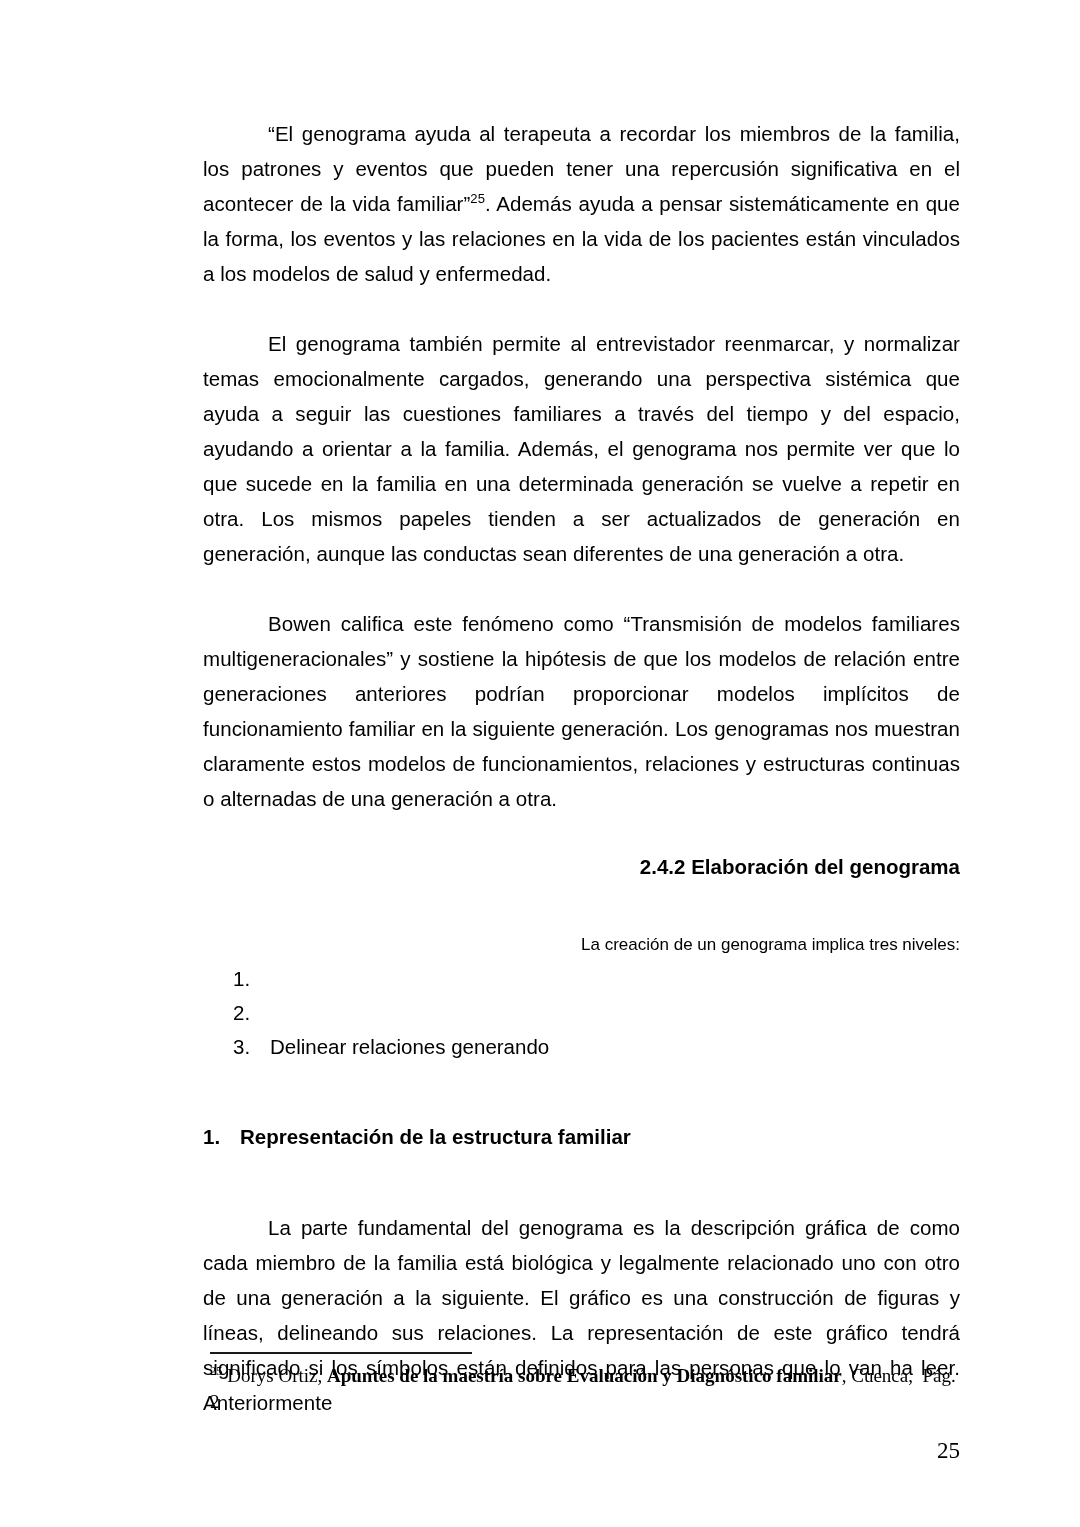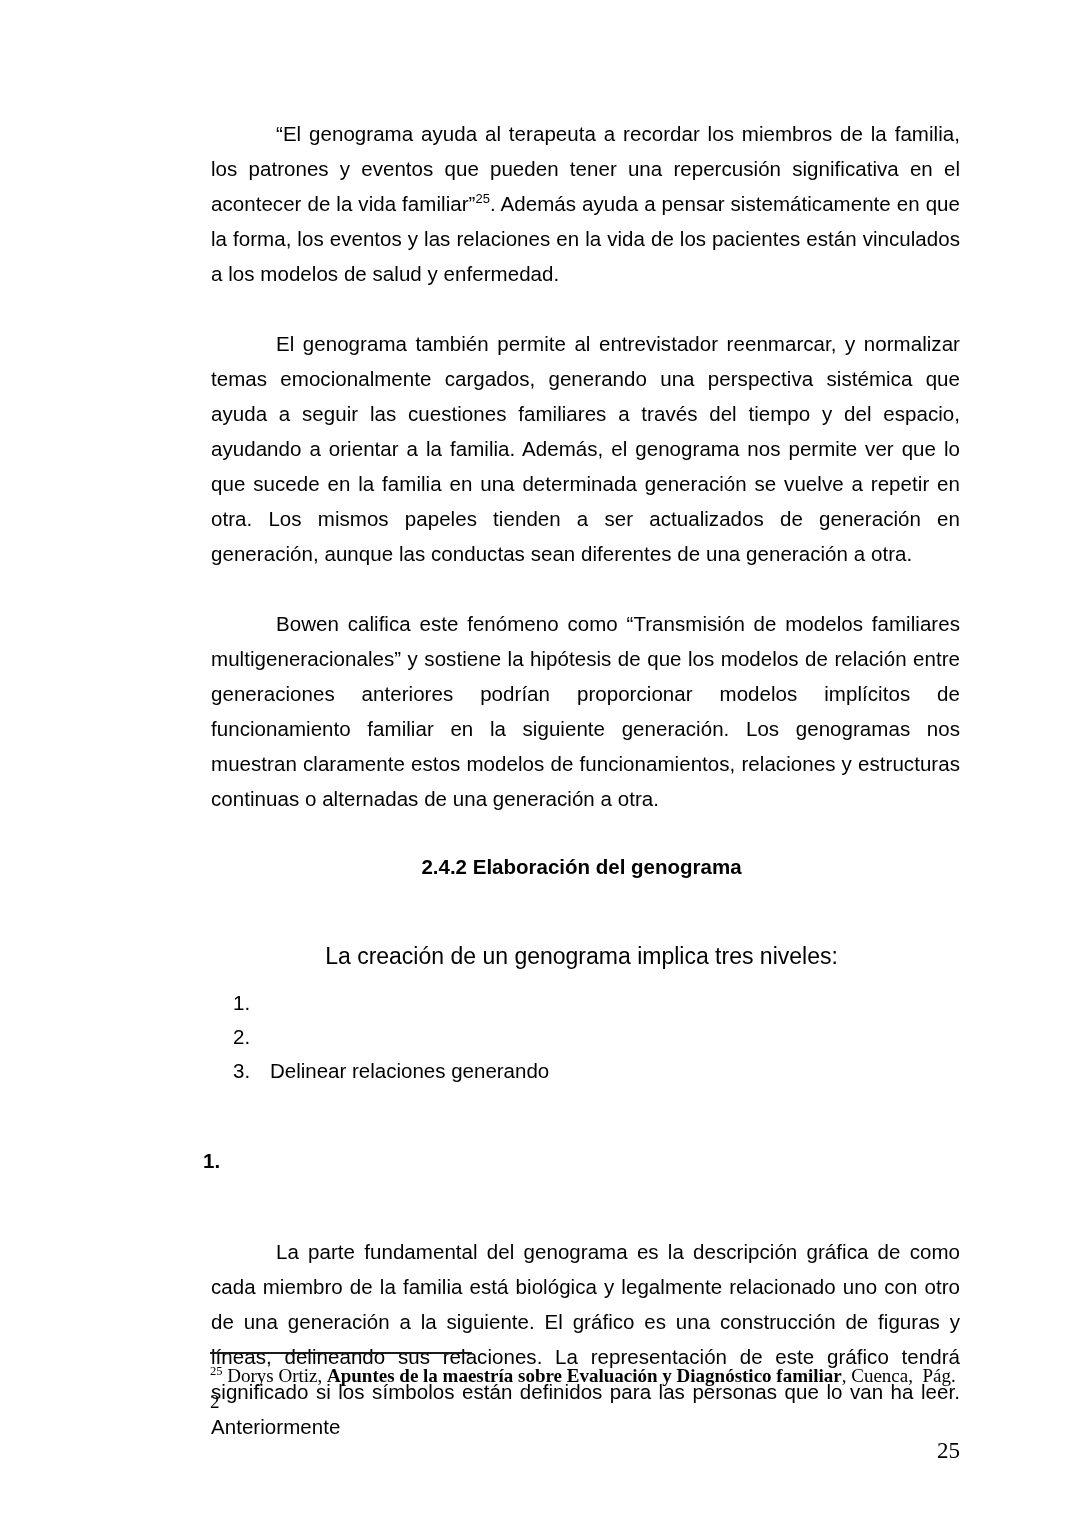--- a/index.html
+++ b/index.html
@@ -28,21 +28,21 @@
 
   .content {
     position: absolute;
     left: 203px;
     top: 116px;
     width: 757px;
   }
 
   
   p.body-par {
-    margin: 0 0 0 8px;
+    margin: 0 0 0 0;
     font-size: 20.5px;
     line-height: 35px;
     text-align: justify;
     text-justify: inter-word;
     text-indent: 65px;
     letter-spacing: 0.05px;
     word-spacing: 0px;
   }
 
   .par-gap {
@@ -57,41 +57,41 @@
     vertical-align: super;
     line-height: 0;
   }
 
   
   h3.sub-heading {
     margin: 0;
     font-size: 20.5px;
     font-weight: bold;
     line-height: 32px;
-    text-align: center;
+    text-align: right;
   }
 
   .num-heading {
     font-size: 20.5px;
     font-weight: bold;
     line-height: 32px;
     display: flex;
     align-items: baseline;
   }
   .num-heading .num {
     width: 37px;
     flex: 0 0 37px;
   }
 
   
   p.lead-line {
-    margin: 12px;
-    font-size: 23px;
+    margin: 0;
+    font-size: 17px;
     line-height: 35px;
-    text-align: center;
+    text-align: right;
   }
 
   ol.levels {
     margin: 0;
     padding: 0;
     list-style: none;
   }
   ol.levels li {
     font-size: 20.5px;
     line-height: 34px;
@@ -182,20 +182,21 @@
         <span class="li-num">3.</span>
         <span>Delinear relaciones generando</span>
       </li>
     </ol>
 
     <div class="par-gap"></div>
     <div class="par-gap-small"></div>
 
     <div class="num-heading">
       <span class="num">1.</span>
+      <span>Representación de la estructura familiar</span>
     </div>
 
     <div class="par-gap"></div>
     <div class="par-gap-small"></div>
 
     <p class="body-par">La parte fundamental del genograma es la descripción gráfica de como cada miembro de la familia está biológica y legalmente relacionado uno con otro de una generación a la siguiente. El gráfico es una construcción de figuras y líneas, delineando sus relaciones. La representación de este gráfico tendrá significado si los símbolos están definidos para las personas que lo van ha leer. Anteriormente</p>
 
   </div>
 
   <div class="footnote-area">

